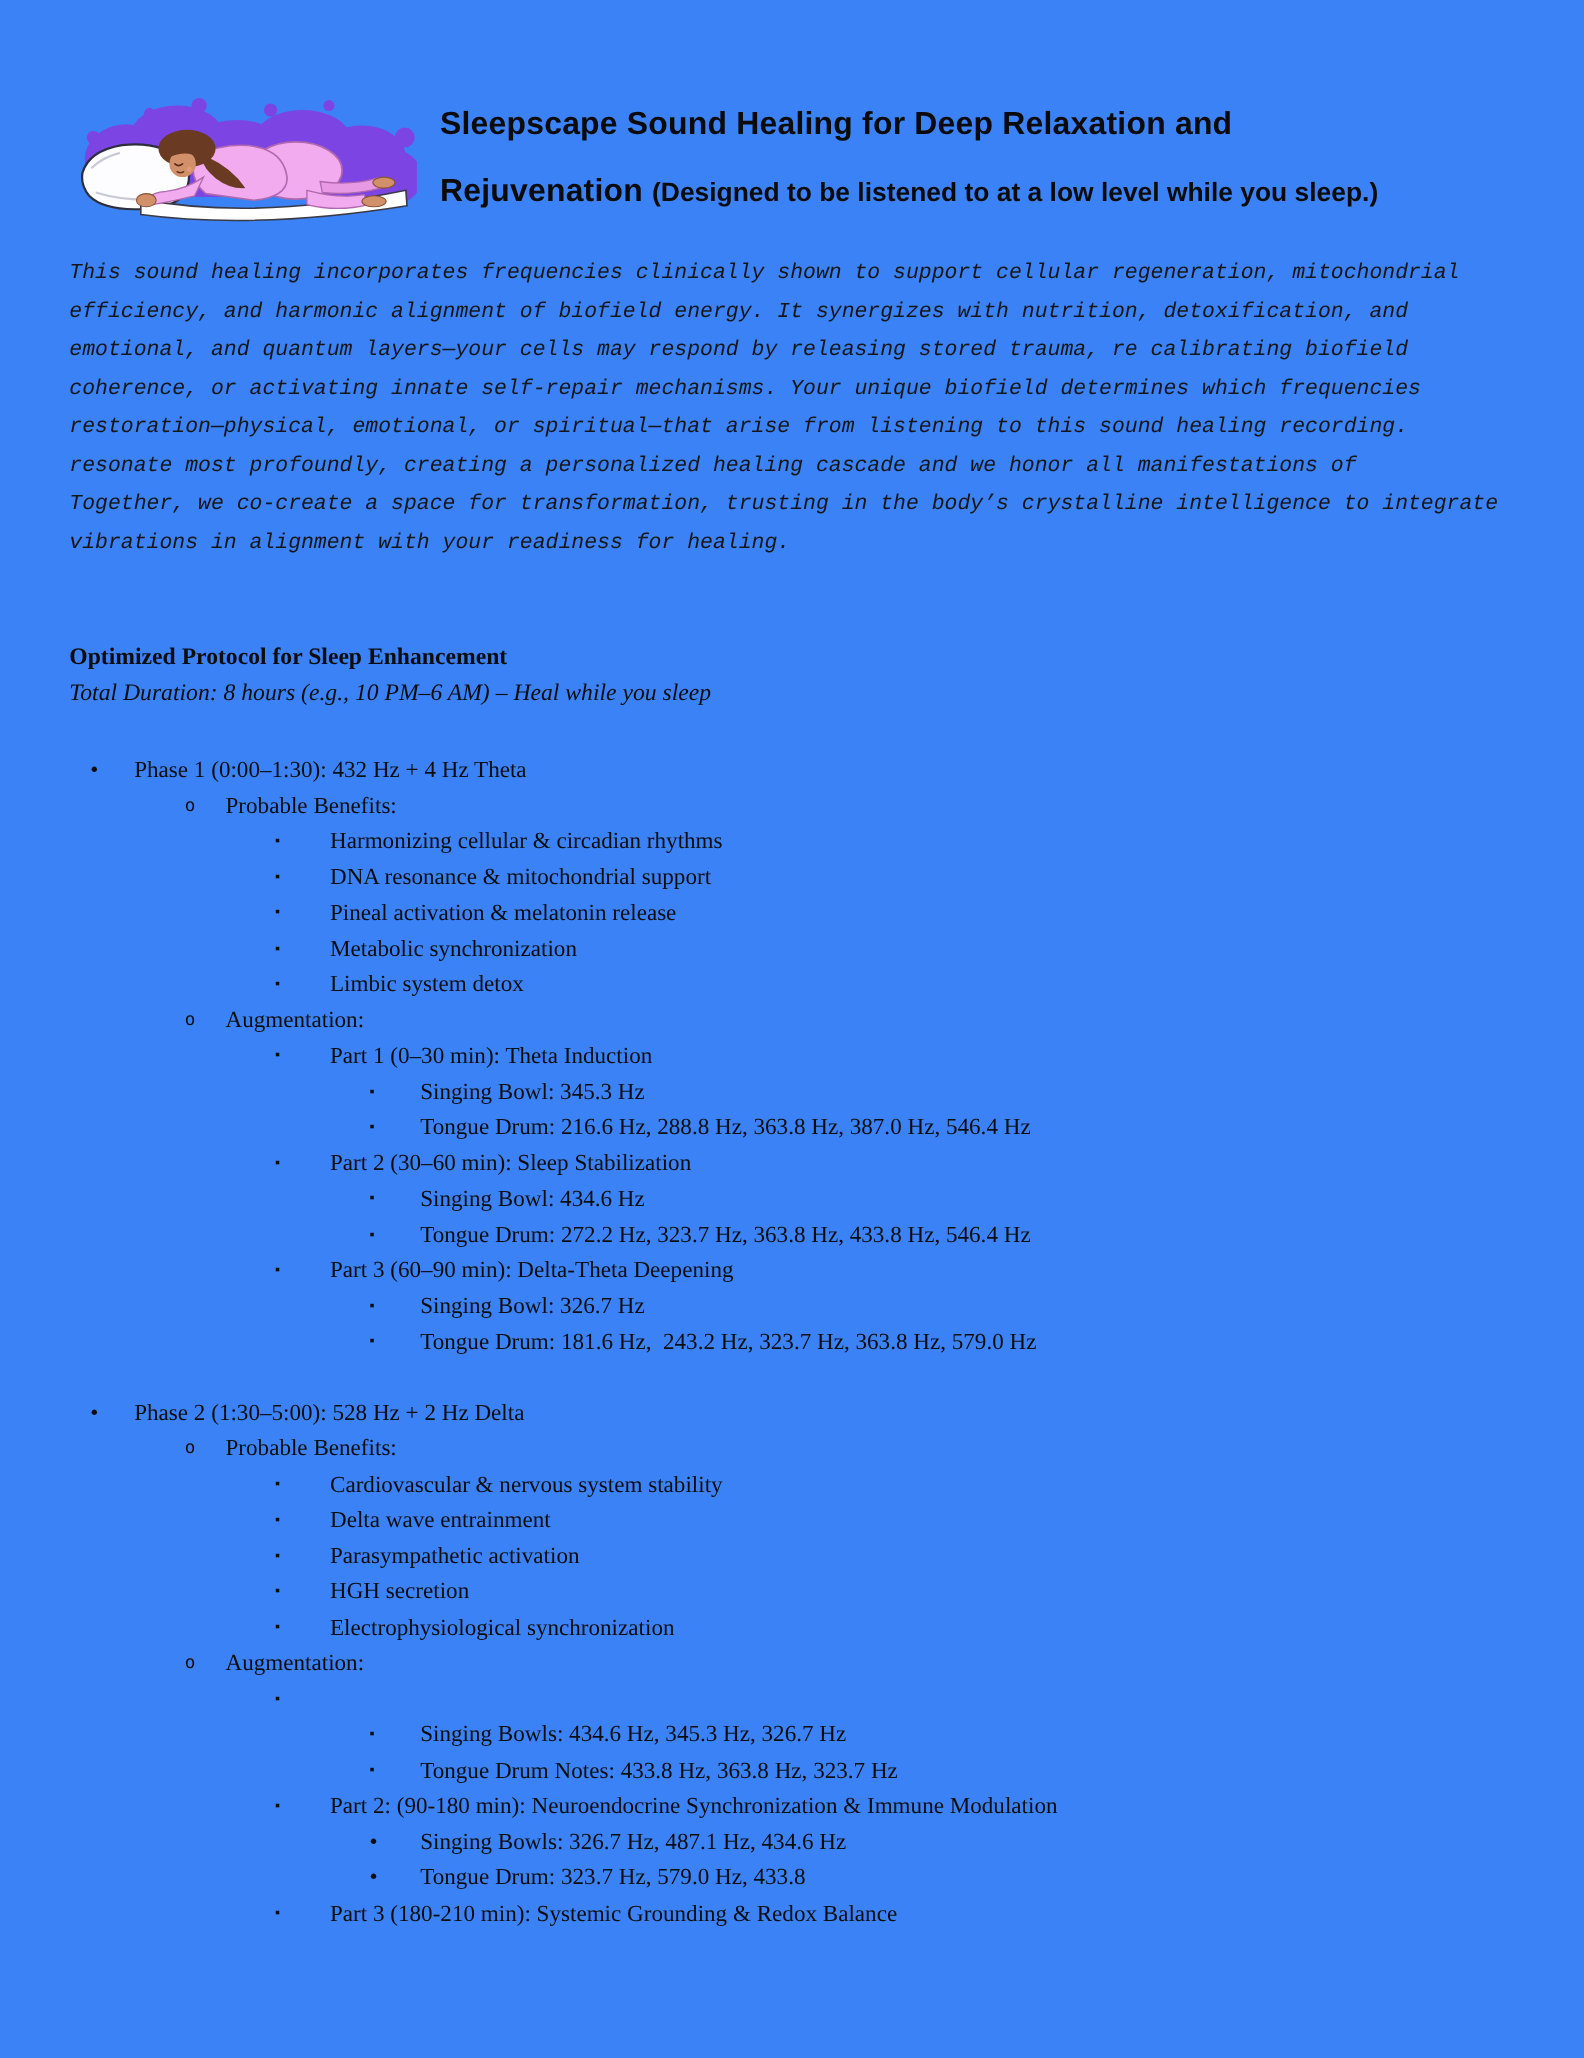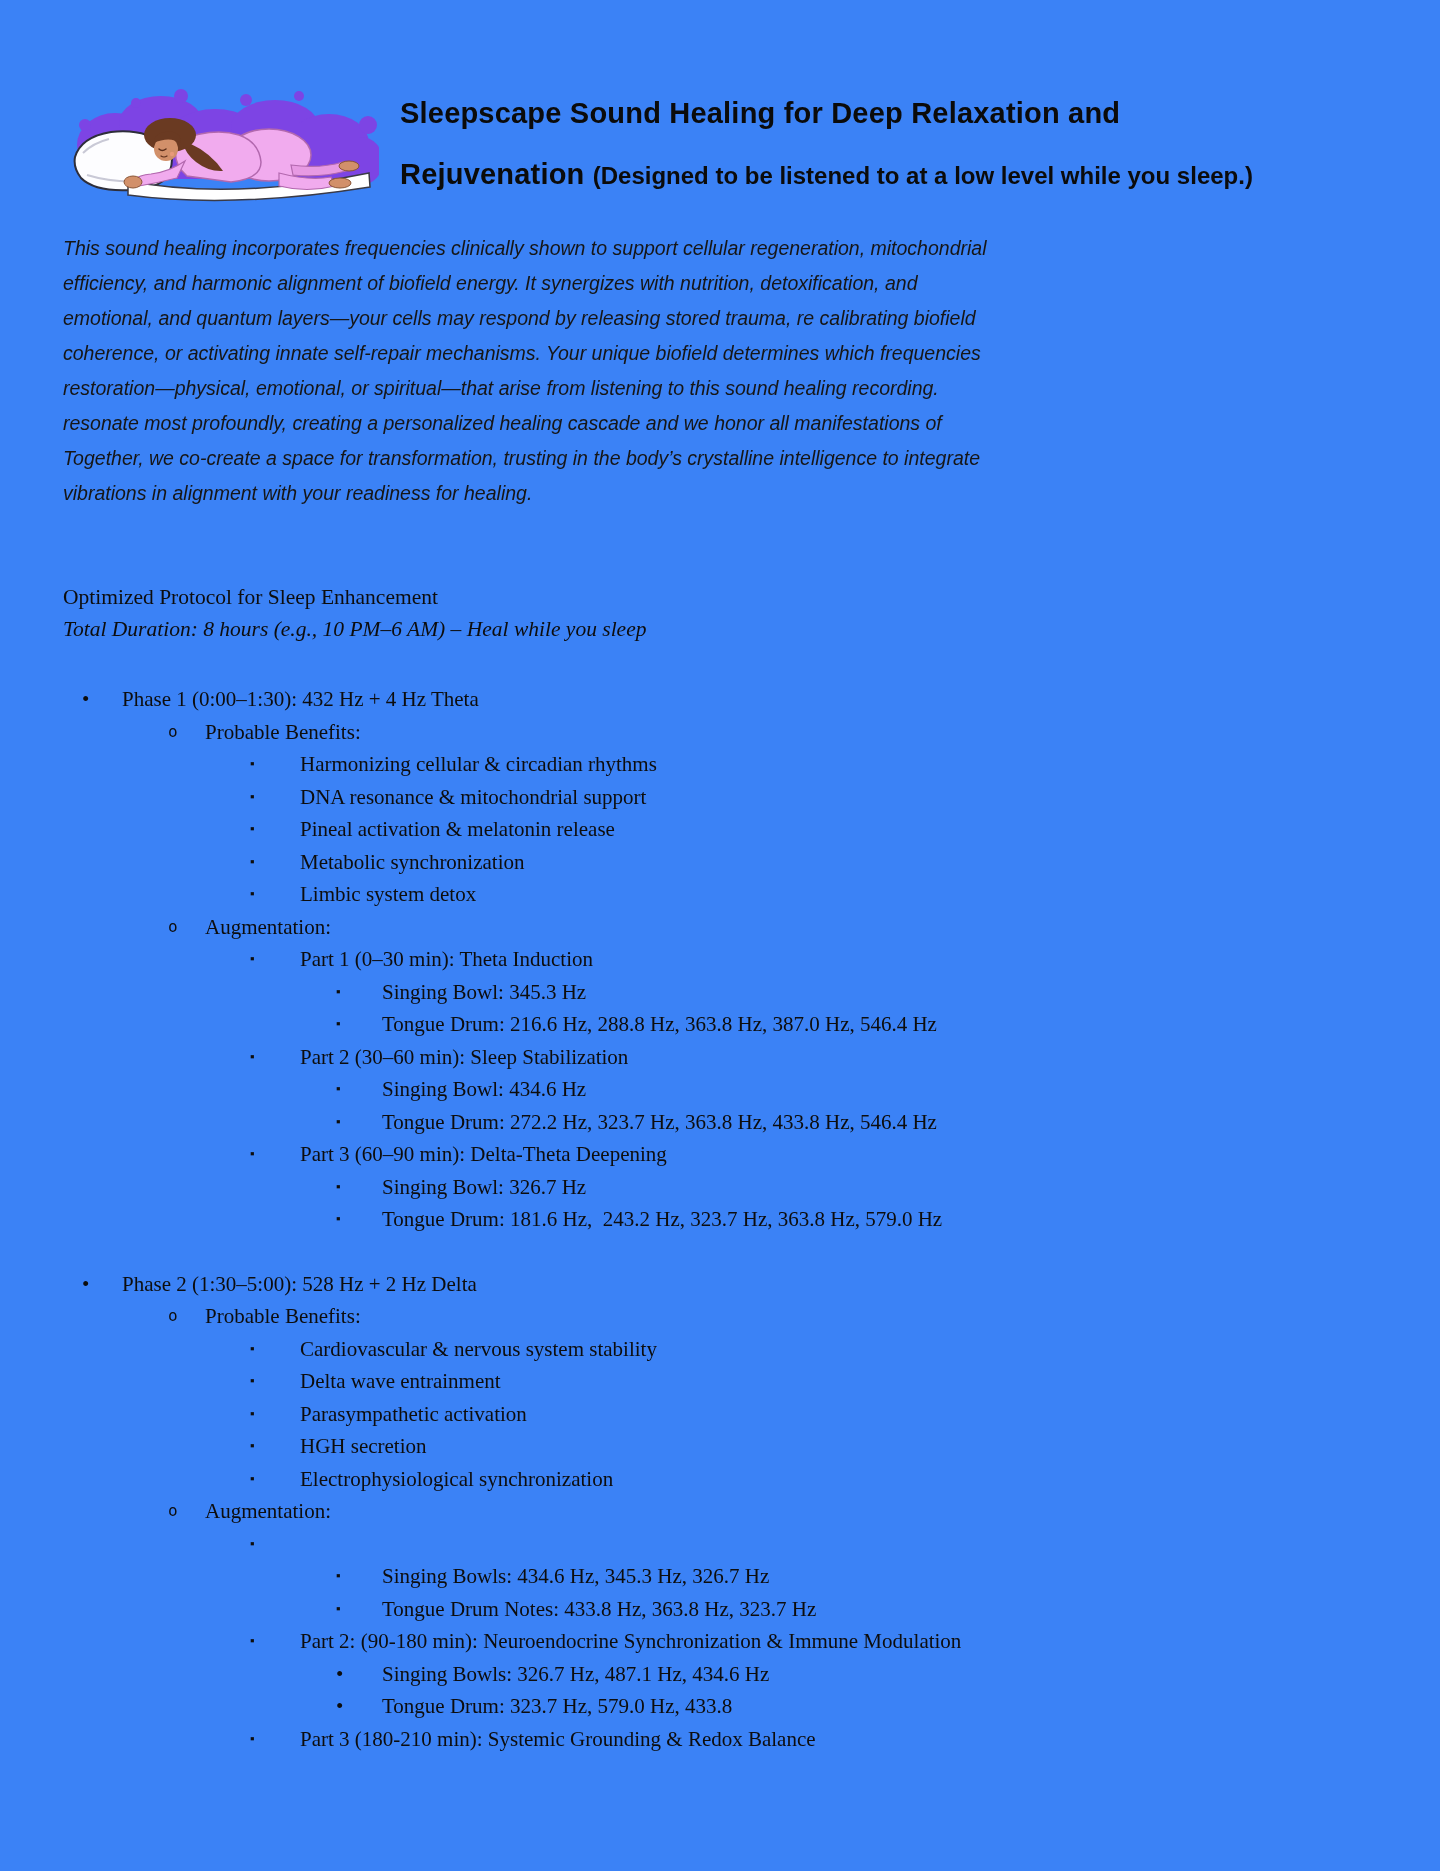--- a/index.html
+++ b/index.html
@@ -13,25 +13,25 @@
   
   .illustration{position:absolute;left:73px;top:83px;width:306px;height:124px;}
   .title-block{position:absolute;left:400px;top:0;width:1010px;color:#0b0b0b;
     font-family:"Liberation Sans", sans-serif;font-weight:bold;}
   .title-line1{position:absolute;left:0;top:97px;font-size:29px;white-space:pre;letter-spacing:.2px;}
   .title-line2{position:absolute;left:0;top:158px;font-size:29px;white-space:pre;letter-spacing:.2px;}
   .title-note{font-size:24px;letter-spacing:0;}
 
   
   .intro{position:absolute;left:63px;top:231px;width:1340px;color:#161616;
-    font-family:Liberation Sans, sans-serif;font-style:italic;font-size:19.5px;}
+    font-family:Liberation Mono, monospace;font-style:italic;font-size:19.5px;}
   .intro .iline{line-height:35px;white-space:pre;}
 
   
-  .proto-heading{position:absolute;left:63px;top:585px;font-size:21.5px;font-weight:normal;color:#0d0d0d;white-space:pre;}
+  .proto-heading{position:absolute;left:63px;top:585px;font-size:21.5px;font-weight:bold;color:#0d0d0d;white-space:pre;}
   .proto-subheading{position:absolute;left:63px;top:617px;font-size:21.5px;font-style:italic;color:#0d0d0d;white-space:pre;}
 
   
   .list{position:absolute;left:0;top:683px;width:1440px;color:#0d0d0d;font-size:21px;}
   .row{position:relative;line-height:32.5px;height:32.5px;white-space:pre;}
   .row.gap-before{margin-top:32px;}
   .row .btxt{font-weight:normal;}
   .bullet{position:absolute;top:0;line-height:32.5px;}
   .lvl1 .row-text{margin-left:122px;display:inline-block;}
   .lvl2 .row-text{margin-left:205px;display:inline-block;}

